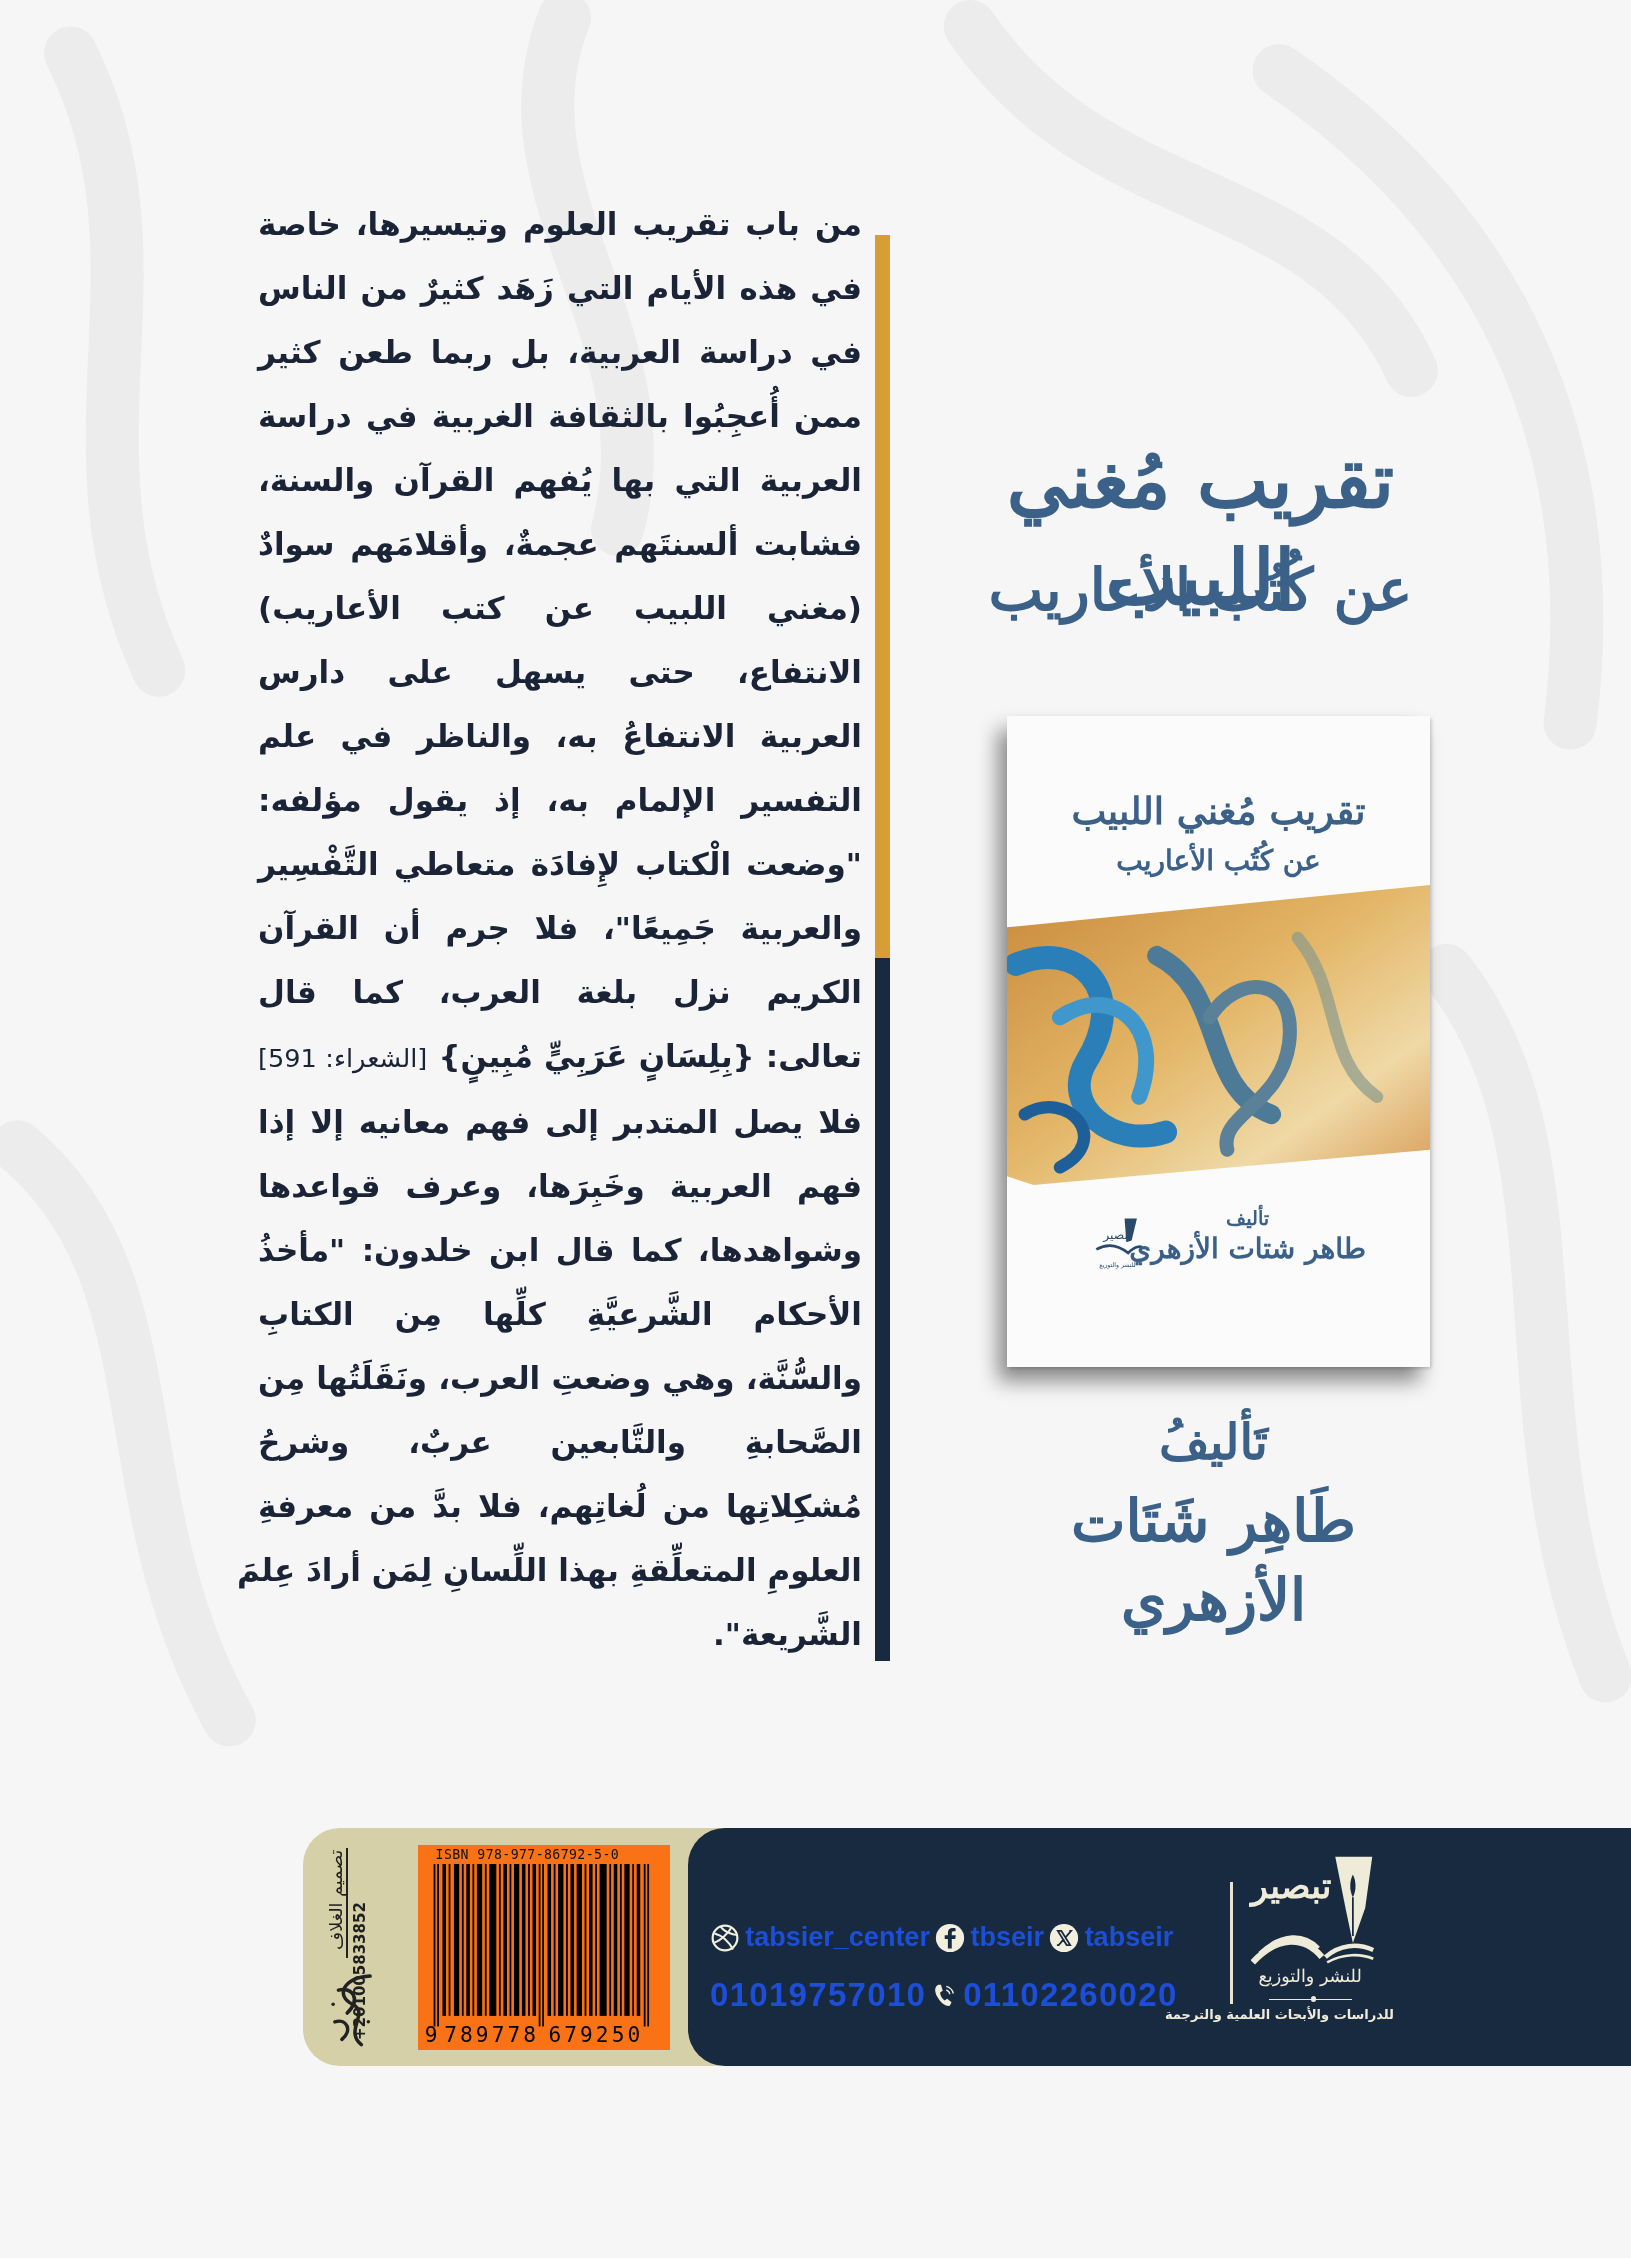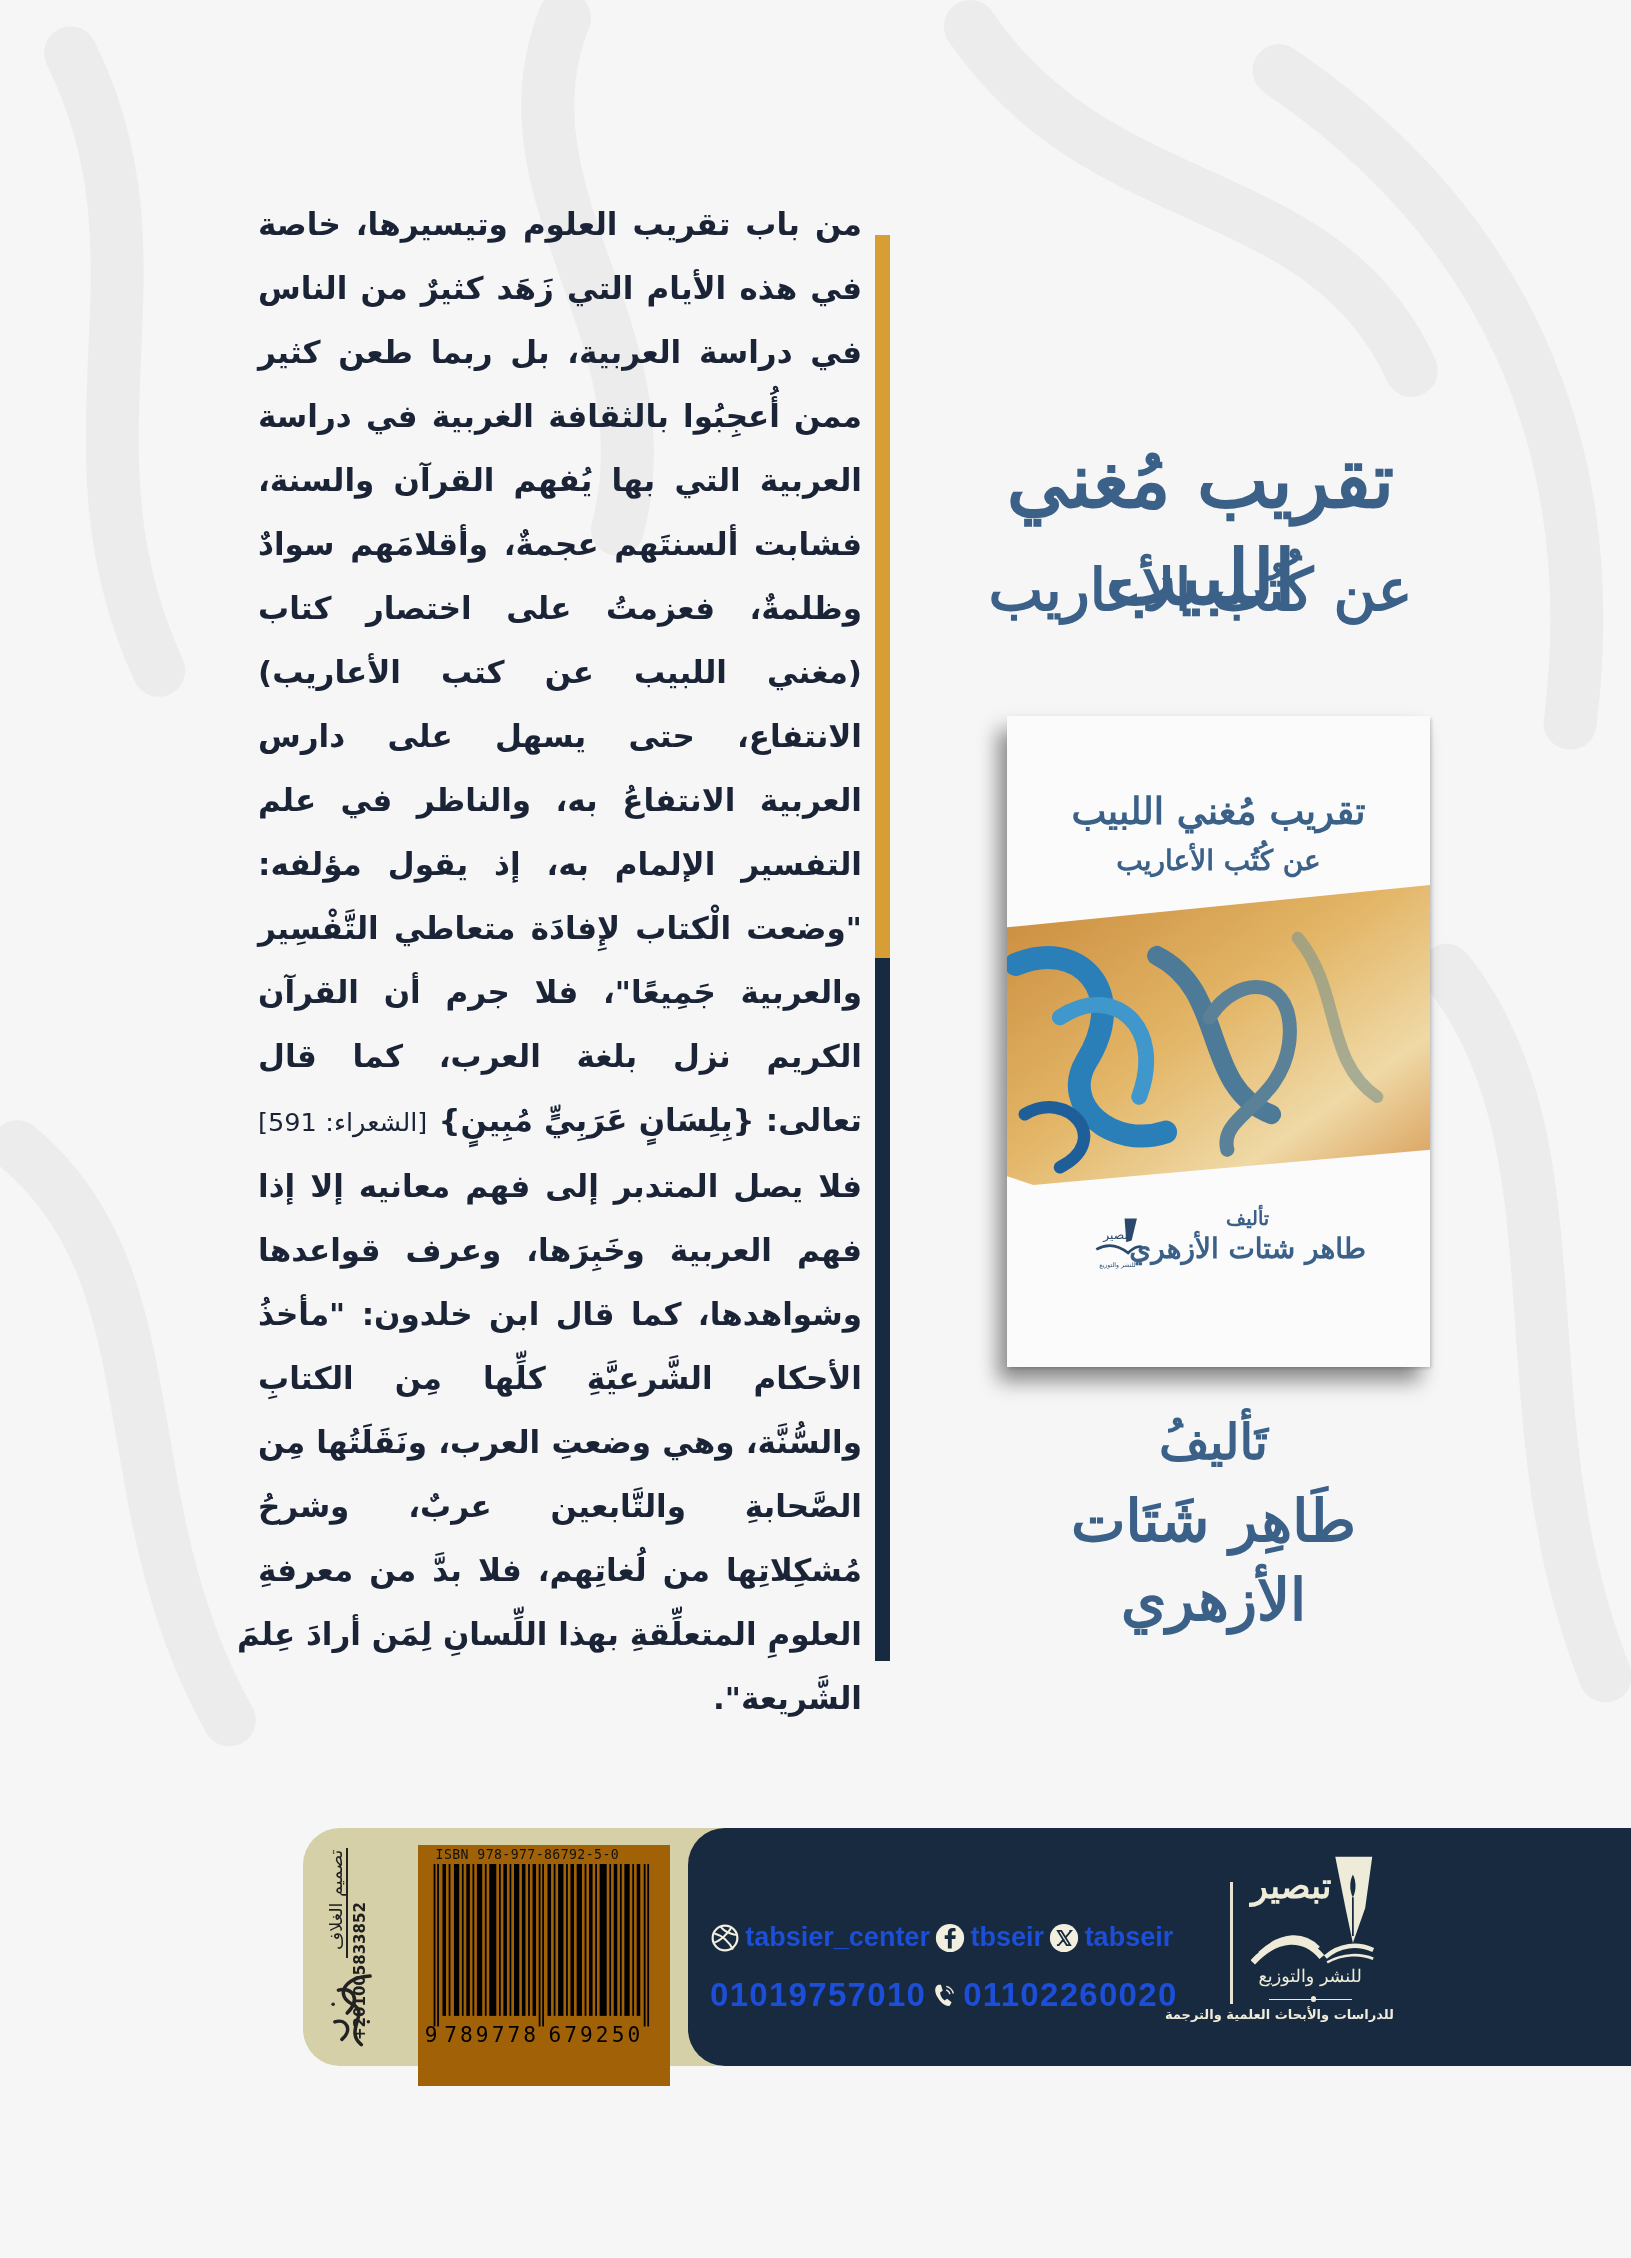--- a/index.html
+++ b/index.html
@@ -87,21 +87,21 @@
       position: absolute; left: 19.4px; top: 106px;
       transform-origin: left top; transform: rotate(-90deg);
       white-space: nowrap; color: #1f1f1f;
     }
     .designer .vt1 { font-family: "DejaVu Sans", sans-serif; font-size: 17.6px; left: 7px; top: 113px; }
     .designer .vt2 { font-family: "DejaVu Sans", sans-serif; font-weight: bold; font-size: 15px; left: 32px; top: 203px; }
     .designer .vline { position: absolute; left: 27px; top: 10.6px; width: 1.8px; height: 110px; background: #222; }
     .designer .sig { position: absolute; left: 7px; top: 132px; width: 53px; height: 81px; }
 
     .barcode-box {
-      position: absolute; left: 418px; top: 1845px; width: 252px; height: 241px; background: #a16207;
+      position: absolute; left: 418px; top: 1845px; width: 252px; height: 205px; background: #f97316;
     }
     .isbn-text {
       position: absolute; left: 17.6px; top: 1.8px; font-family: "DejaVu Sans Mono", monospace;
       font-size: 13.2px; color: #111; letter-spacing: 0.4px; white-space: nowrap;
     }
     .barcode-svg { position: absolute; left: 5.3px; top: 18.5px; width: 242px; height: 181px; }
 
     .contacts {
       position: absolute; left: 710px; top: 1918px; width: 516px; color: #1d4ed8;
       font-family: "Liberation Sans", sans-serif; font-weight: bold;
@@ -137,21 +137,20 @@
   </g>
 </svg>
 
 <div class="blurb">
   <span class="line">من باب تقريب العلوم وتيسيرها، خاصة</span>
   <span class="line">في هذه الأيام التي زَهَد كثيرٌ من الناس</span>
   <span class="line">في دراسة العربية، بل ربما طعن كثير</span>
   <span class="line">ممن أُعجِبُوا بالثقافة الغربية في دراسة</span>
   <span class="line">العربية التي بها يُفهم القرآن والسنة،</span>
   <span class="line">فشابت ألسنتَهم عجمةٌ، وأقلامَهم سوادٌ</span>
-  <span class="line">وظلمةٌ، فعزمتُ على اختصار كتاب</span>
   <span class="line">(مغني اللبيب عن كتب الأعاريب)</span>
   <span class="line">الانتفاع، حتى يسهل على دارس</span>
   <span class="line">العربية الانتفاعُ به، والناظر في علم</span>
   <span class="line">التفسير الإلمام به، إذ يقول مؤلفه:</span>
   <span class="line">"وضعت الْكتاب لإِفادَة متعاطي التَّفْسِير</span>
   <span class="line">والعربية جَمِيعًا"، فلا جرم أن القرآن</span>
   <span class="line">الكريم نزل بلغة العرب، كما قال</span>
   <span class="line"><span>تعالى: </span><span>{بِلِسَانٍ عَرَبِيٍّ مُبِينٍ}</span> <span class="ref">[الشعراء: 591]</span></span>
   <span class="line">فلا يصل المتدبر إلى فهم معانيه إلا إذا</span>
   <span class="line">فهم العربية وخَبِرَها، وعرف قواعدها</span>

